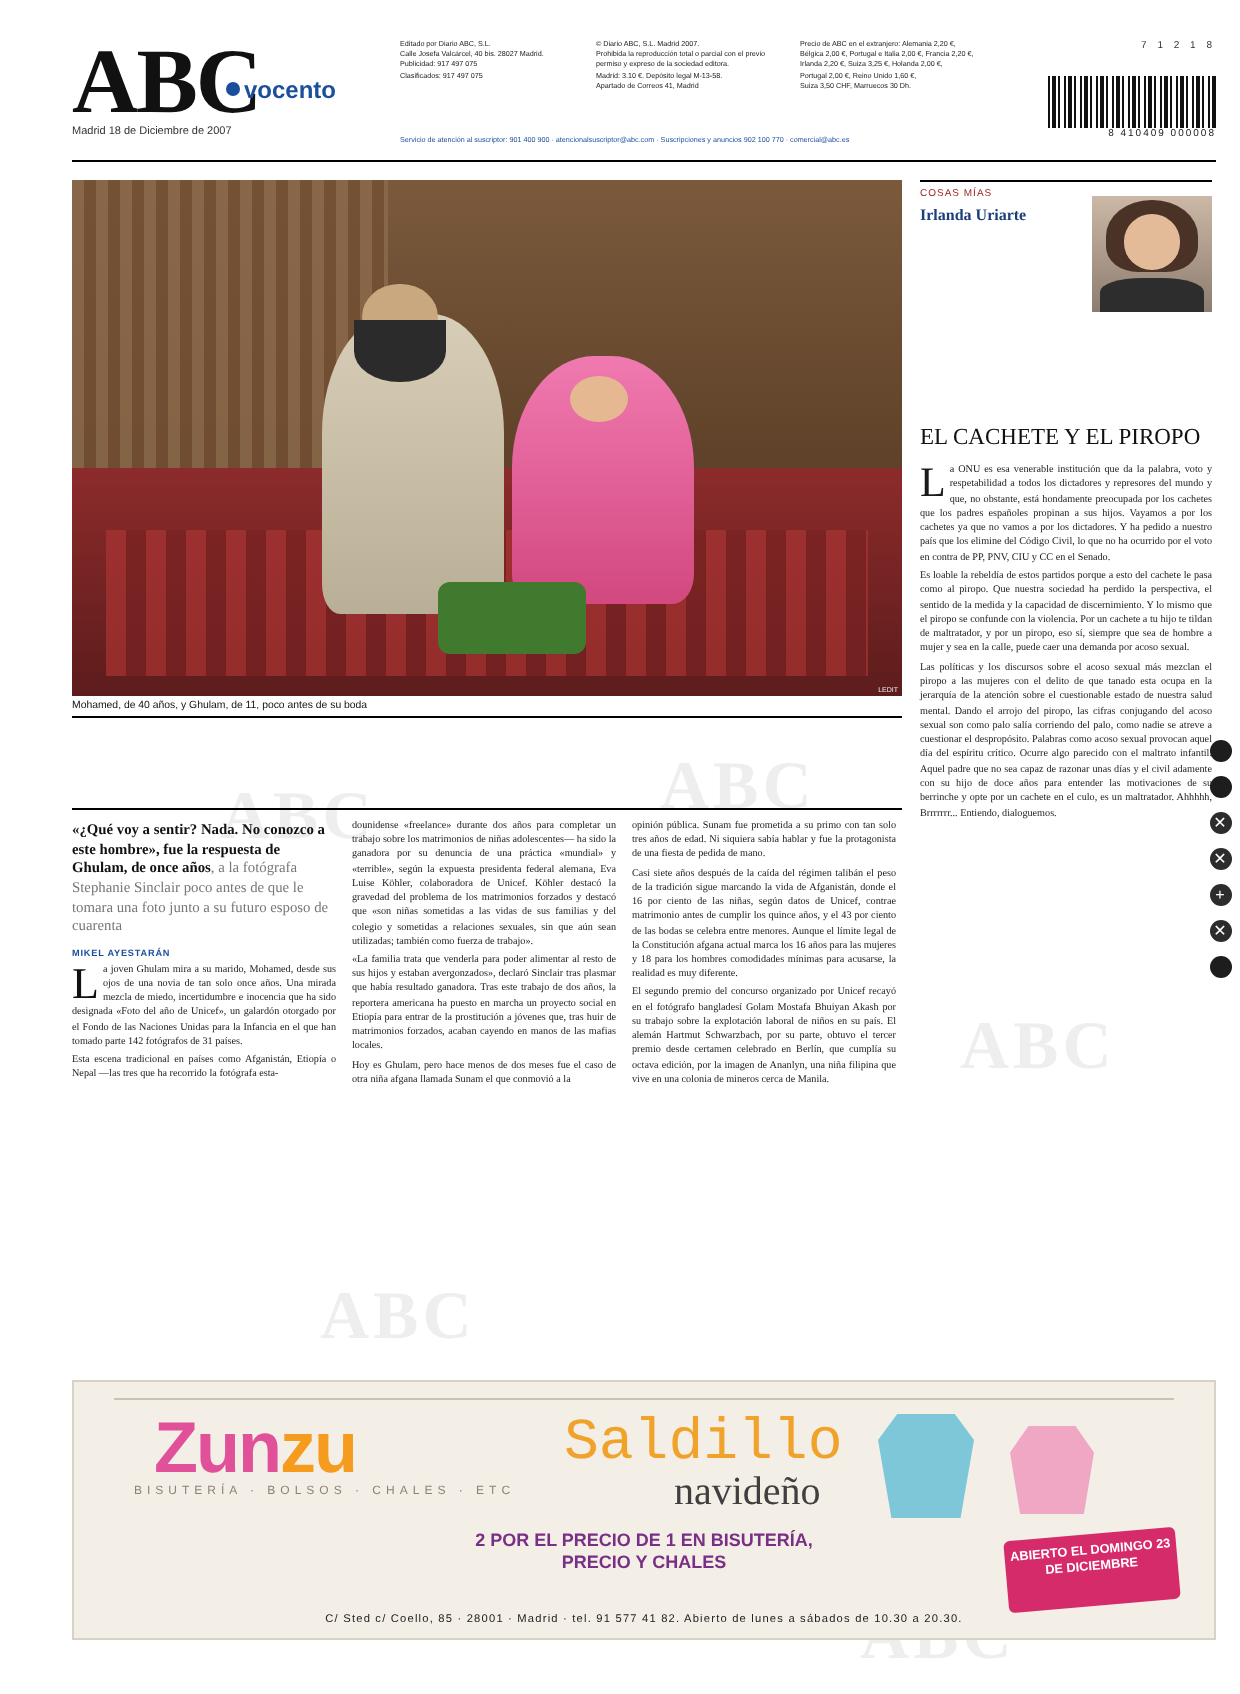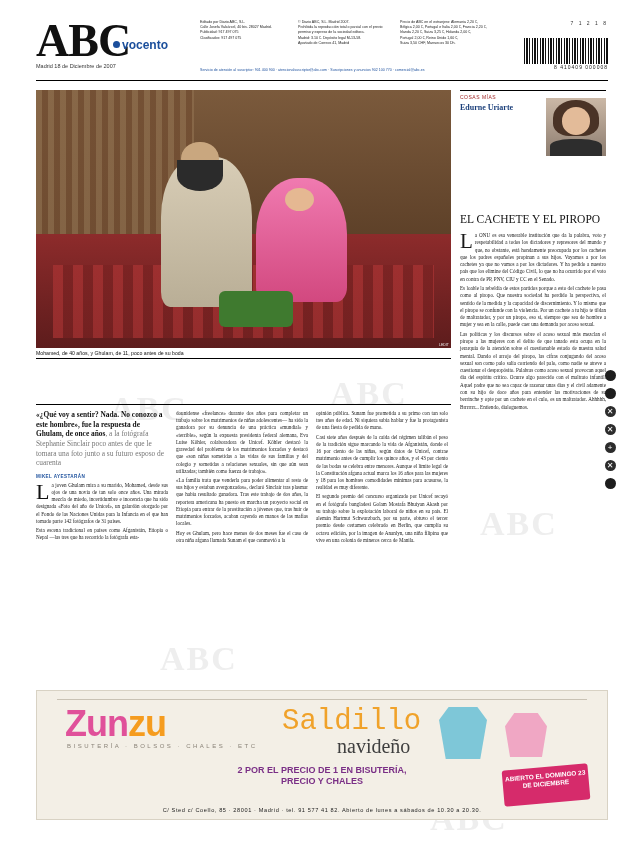--- a/index.html
+++ b/index.html
@@ -342,21 +342,21 @@
   .ad {
     position: absolute;
     left: 36px; top: 690px;
     width: 570px; height: 128px;
     background: #f3efe6;
     border: 1px solid #d8d2c4;
     overflow: hidden;
   }
   .ad-zun {
     position: absolute;
-    left: 28px; top: 12px;
+    left: 40px; top: 12px;
     font-family: "Liberation Sans", sans-serif;
     font-weight: bold;
     font-size: 36px;
     color: #e0519a;
     letter-spacing: -1px;
   }
   .ad-zun .alt { color: #f59c1f; }
   .ad-sub {
     position: absolute;
     left: 30px; top: 52px;
@@ -514,21 +514,21 @@
     <div class="col">
       <p>opinión pública. Sunam fue prometida a su primo con tan solo tres años de edad. Ni siquiera sabía hablar y fue la protagonista de una fiesta de pedida de mano.</p>
       <p>Casi siete años después de la caída del régimen talibán el peso de la tradición sigue marcando la vida de Afganistán, donde el 16 por ciento de las niñas, según datos de Unicef, contrae matrimonio antes de cumplir los quince años, y el 43 por ciento de las bodas se celebra entre menores. Aunque el límite legal de la Constitución afgana actual marca los 16 años para las mujeres y 18 para los hombres comodidades mínimas para acusarse, la realidad es muy diferente.</p>
       <p>El segundo premio del concurso organizado por Unicef recayó en el fotógrafo bangladesí Golam Mostafa Bhuiyan Akash por su trabajo sobre la explotación laboral de niños en su país. El alemán Hartmut Schwarzbach, por su parte, obtuvo el tercer premio desde certamen celebrado en Berlín, que cumplía su octava edición, por la imagen de Ananlyn, una niña filipina que vive en una colonia de mineros cerca de Manila.</p>
     </div>
   </div>
 
   <div class="rail">
     <div class="rail-rule"></div>
     <div class="rail-kicker">COSAS MÍAS</div>
-    <div class="rail-author">Edurne Uriarte</div>
+    <div class="rail-author">Irlanda Uriarte</div>
     <div class="rail-photo">
       <div class="rp-hair"></div>
       <div class="rp-face"></div>
       <div class="rp-body"></div>
     </div>
     <div class="rail-title">EL CACHETE Y EL PIROPO</div>
     <div class="rail-body">
       <p><span class="rail-dropcap">L</span><span>a ONU es esa venerable institución que da la palabra, voto y respetabilidad a todos los dictadores y represores del mundo y que, no obstante, está hondamente preocupada por los cachetes que los padres españoles propinan a sus hijos. Vayamos a por los cachetes ya que no vamos a por los dictadores. Y ha pedido a nuestro país que los elimine del Código Civil, lo que no ha ocurrido por el voto en contra de PP, PNV, CIU y CC en el Senado.</span></p>
       <p>Es loable la rebeldía de estos partidos porque a esto del cachete le pasa como al piropo. Que nuestra sociedad ha perdido la perspectiva, el sentido de la medida y la capacidad de discernimiento. Y lo mismo que el piropo se confunde con la violencia. Por un cachete a tu hijo te tildan de maltratador, y por un piropo, eso sí, siempre que sea de hombre a mujer y sea en la calle, puede caer una demanda por acoso sexual.</p>
       <p>Las políticas y los discursos sobre el acoso sexual más mezclan el piropo a las mujeres con el delito de que tanado esta ocupa en la jerarquía de la atención sobre el cuestionable estado de nuestra salud mental. Dando el arrojo del piropo, las cifras conjugando del acoso sexual son como palo salía corriendo del palo, como nadie se atreve a cuestionar el despropósito. Palabras como acoso sexual provocan aquel día del espíritu crítico. Ocurre algo parecido con el maltrato infantil. Aquel padre que no sea capaz de razonar unas días y el civil adamente con su hijo de doce años para entender las motivaciones de su berrinche y opte por un cachete en el culo, es un maltratador. Ahhhhh, Brrrrrrr... Entiendo, dialoguemos.</p>

